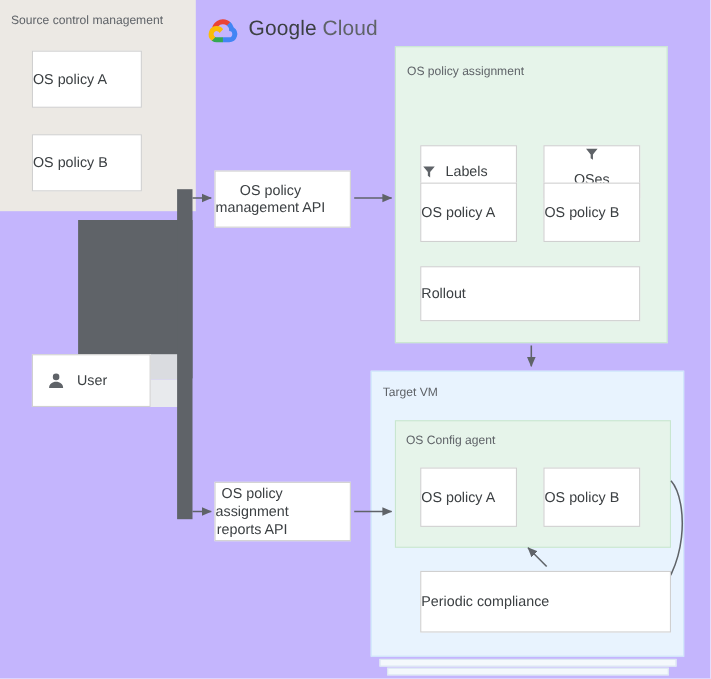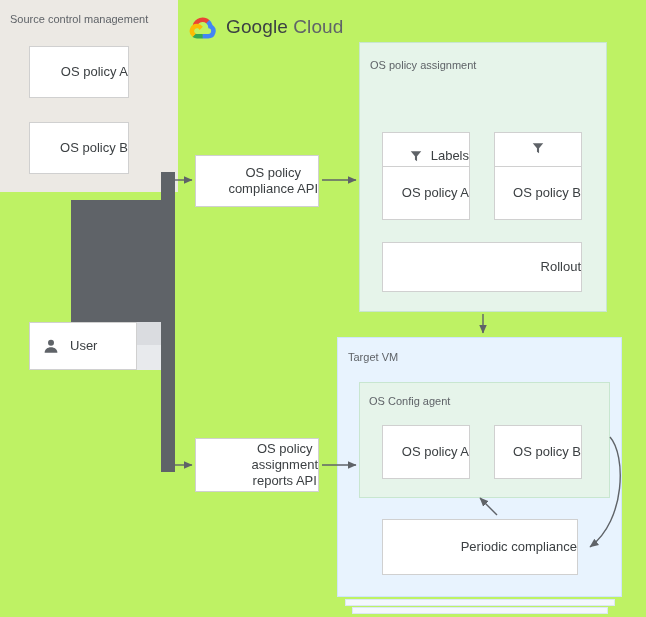--- a/index.html
+++ b/index.html
@@ -8,33 +8,33 @@
     background: #ffffff;
   }
   body {
     font-family: "Liberation Sans", sans-serif;
     -webkit-font-smoothing: antialiased;
   }
   #canvas {
     position: relative;
     width: 646px;
     height: 617px;
-    background: #bef264;
+    background: #c4b5fd;
     overflow: hidden;
   }
 
   
   .box {
     position: absolute;
     background: #ffffff;
     border: 1px solid #d0d0d0;
     box-sizing: border-box;
     display: flex;
     align-items: center;
-    justify-content: flex-end;
+    justify-content: flex-start;
     text-align: center;
     font-size: 13px;
     color: #3c4043;
     line-height: 1.25;
   }
 
   
   .region {
     position: absolute;
     box-sizing: border-box;
@@ -117,21 +117,21 @@
 
   #box-labels  { left: 382px; top: 92px;  width: 88px;  height: 48px; }
   #box-oses    { left: 494px; top: 92px;  width: 88px;  height: 48px; flex-direction: column; }
   #box-pol-a-1 { left: 382px; top: 166px; width: 88px;  height: 54px; }
   #box-pol-b-1 { left: 494px; top: 166px; width: 88px;  height: 54px; }
   #box-rollout { left: 382px; top: 242px; width: 200px; height: 50px; }
 
   #box-pol-a-2 { left: 382px; top: 425px; width: 88px;  height: 54px; }
   #box-pol-b-2 { left: 494px; top: 425px; width: 88px;  height: 54px; }
 
-  #box-periodic { left: 382px; top: 519px; width: 196px; height: 56px; }
+  #box-periodic { left: 382px; top: 519px; width: 228px; height: 56px; }
 
   
   .icon-box {
     gap: 8px;
     margin-top: 40px;
   }
   .filter-icon {
     display: inline-block;
     width: 14px;
     height: 14px;
@@ -241,21 +241,21 @@
     <svg class="person-icon" viewBox="0 0 24 24">
       <circle cx="12" cy="7.5" r="4" fill="#5f6368"></circle>
       <path d="M3.5 21c0-4.7 3.8-7.5 8.5-7.5s8.5 2.8 8.5 7.5z" fill="#5f6368"></path>
     </svg>
     <span>User</span>
   </div>
 
   <div class="box" id="box-api-assign">
     <span>
       <span>OS policy</span><br>
-      <span>compliance API</span>
+      <span>management API</span>
     </span>
   </div>
 
   <div class="box" id="box-api-reports">
     <span>
       <span>OS policy</span><br>
       <span>assignment</span><br>
       <span>reports API</span>
     </span>
   </div>

